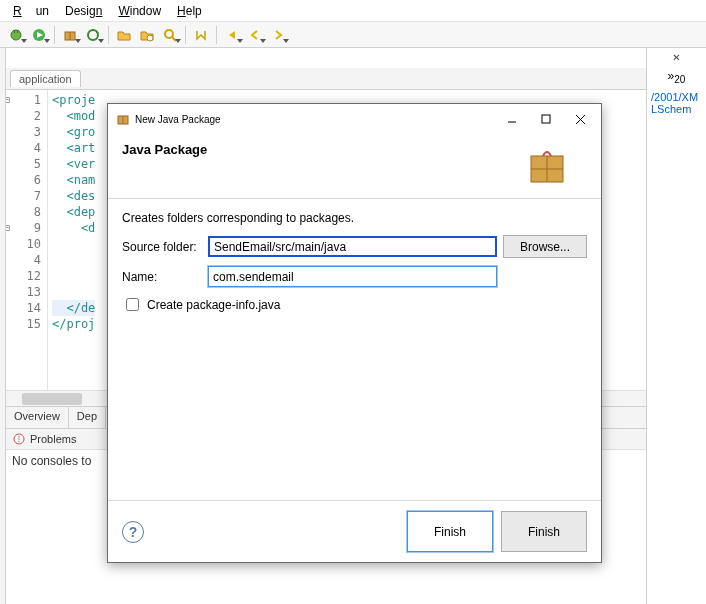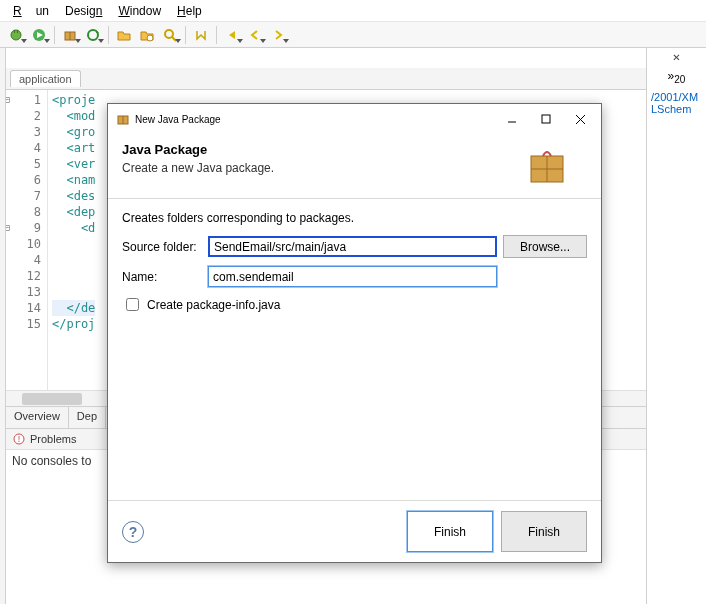--- a/index.html
+++ b/index.html
@@ -366,21 +366,20 @@
         <svg width="11" height="11">
             <line x1="1" y1="1" x2="10" y2="10" stroke="#000"></line>
             <line x1="10" y1="1" x2="1" y2="10" stroke="#000"></line>
           </svg>
       </div>
     </div>
 
     <div class="dlg-header">
       <div>
         <h1>Java Package</h1>
-        <p>Create a new Java package.</p>
       </div>
       <svg class="pkg-icon" viewBox="0 0 44 44">
         <rect x="6" y="14" width="32" height="26" fill="#d6a24a" stroke="#9a6a20"></rect>
         <line x1="22" y1="14" x2="22" y2="40" stroke="#9a6a20"></line>
         <line x1="6" y1="27" x2="38" y2="27" stroke="#9a6a20"></line>
         <path d="M18 14 q4 -8 8 0" fill="none" stroke="#c94f4f" stroke-width="2"></path>
       </svg>
     </div>
 
     <div class="dlg-form">

